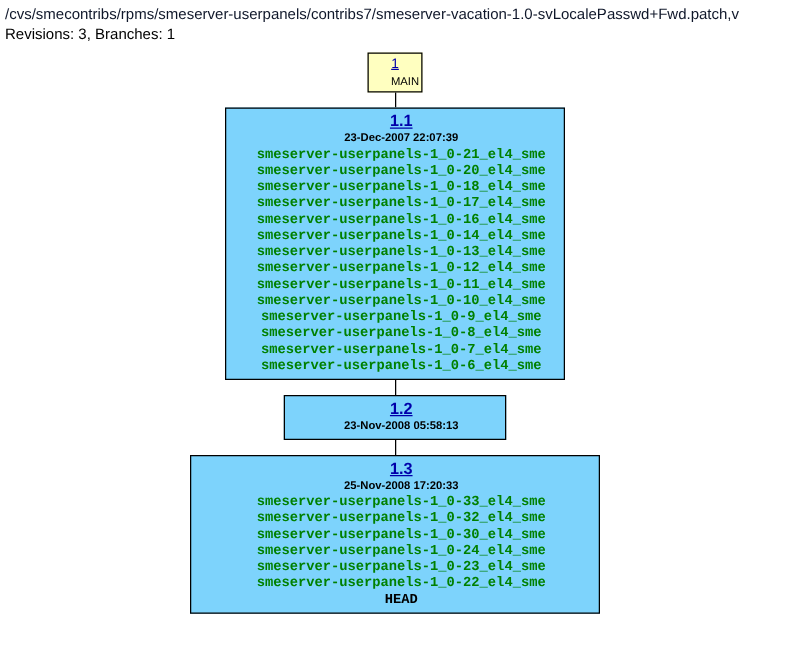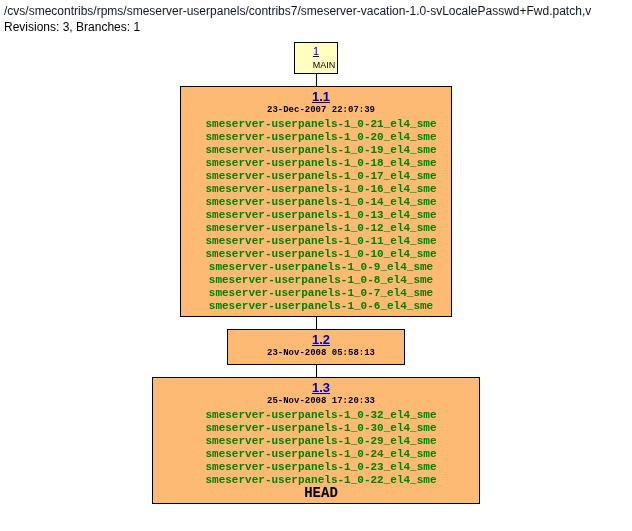--- a/index.html
+++ b/index.html
@@ -44,51 +44,50 @@
     font-size: 11px;
     display: block;
     line-height: 12px;
   }
   .main-box .branch {
     font-size: 9px;
     line-height: 10px;
     padding-left: 16px;
   }
   .rev-box {
-    background: #fdba74;
+    background: #7dd3fc;
     padding: 3px 6px 3px 16px;
   }
   .rev-title {
     color: #0000aa;
     text-decoration: underline;
     font-weight: bold;
     font-size: 13px;
     display: block;
     line-height: 14px;
   }
   .rev-date {
     font-size: 9px;
     line-height: 10px;
     display: block;
     margin-top: 1px;
     margin-bottom: 3px;
     font-weight: bold;
-    font-family: Liberation Mono, monospace;
   }
   .tag {
     color: #008000;
     font-size: 11px;
     line-height: 13px;
     display: block;
     font-family: "Courier New", monospace;
     font-weight: bold;
   }
   .head-tag {
     color: #000;
-    font-size: 14px;
+    font-size: 11px;
     line-height: 13px;
     display: block;
     font-family: "Courier New", monospace;
     font-weight: bold;
   }
   .connector {
     width: 0;
     border-left: 1px solid #000;
     height: 12px;
   }
@@ -112,21 +111,20 @@
       <span class="branch">MAIN</span>
     </div>
 
     <div class="connector"></div>
 
     <div class="node-box rev-box box11">
       <span class="rev-title">1.1</span>
       <span class="rev-date">23-Dec-2007 22:07:39</span>
       <span class="tag">smeserver-userpanels-1_0-21_el4_sme</span>
       <span class="tag">smeserver-userpanels-1_0-20_el4_sme</span>
-      <span class="tag">smeserver-userpanels-1_0-19_el4_sme</span>
       <span class="tag">smeserver-userpanels-1_0-18_el4_sme</span>
       <span class="tag">smeserver-userpanels-1_0-17_el4_sme</span>
       <span class="tag">smeserver-userpanels-1_0-16_el4_sme</span>
       <span class="tag">smeserver-userpanels-1_0-14_el4_sme</span>
       <span class="tag">smeserver-userpanels-1_0-13_el4_sme</span>
       <span class="tag">smeserver-userpanels-1_0-12_el4_sme</span>
       <span class="tag">smeserver-userpanels-1_0-11_el4_sme</span>
       <span class="tag">smeserver-userpanels-1_0-10_el4_sme</span>
       <span class="tag">smeserver-userpanels-1_0-9_el4_sme</span>
       <span class="tag">smeserver-userpanels-1_0-8_el4_sme</span>
@@ -139,23 +137,23 @@
     <div class="node-box rev-box box12">
       <span class="rev-title">1.2</span>
       <span class="rev-date">23-Nov-2008 05:58:13</span>
     </div>
 
     <div class="connector"></div>
 
     <div class="node-box rev-box box13">
       <span class="rev-title">1.3</span>
       <span class="rev-date">25-Nov-2008 17:20:33</span>
+      <span class="tag">smeserver-userpanels-1_0-33_el4_sme</span>
       <span class="tag">smeserver-userpanels-1_0-32_el4_sme</span>
       <span class="tag">smeserver-userpanels-1_0-30_el4_sme</span>
-      <span class="tag">smeserver-userpanels-1_0-29_el4_sme</span>
       <span class="tag">smeserver-userpanels-1_0-24_el4_sme</span>
       <span class="tag">smeserver-userpanels-1_0-23_el4_sme</span>
       <span class="tag">smeserver-userpanels-1_0-22_el4_sme</span>
       <span class="head-tag">HEAD</span>
     </div>
 
   </div>
 </div>
 
 </body></html>

